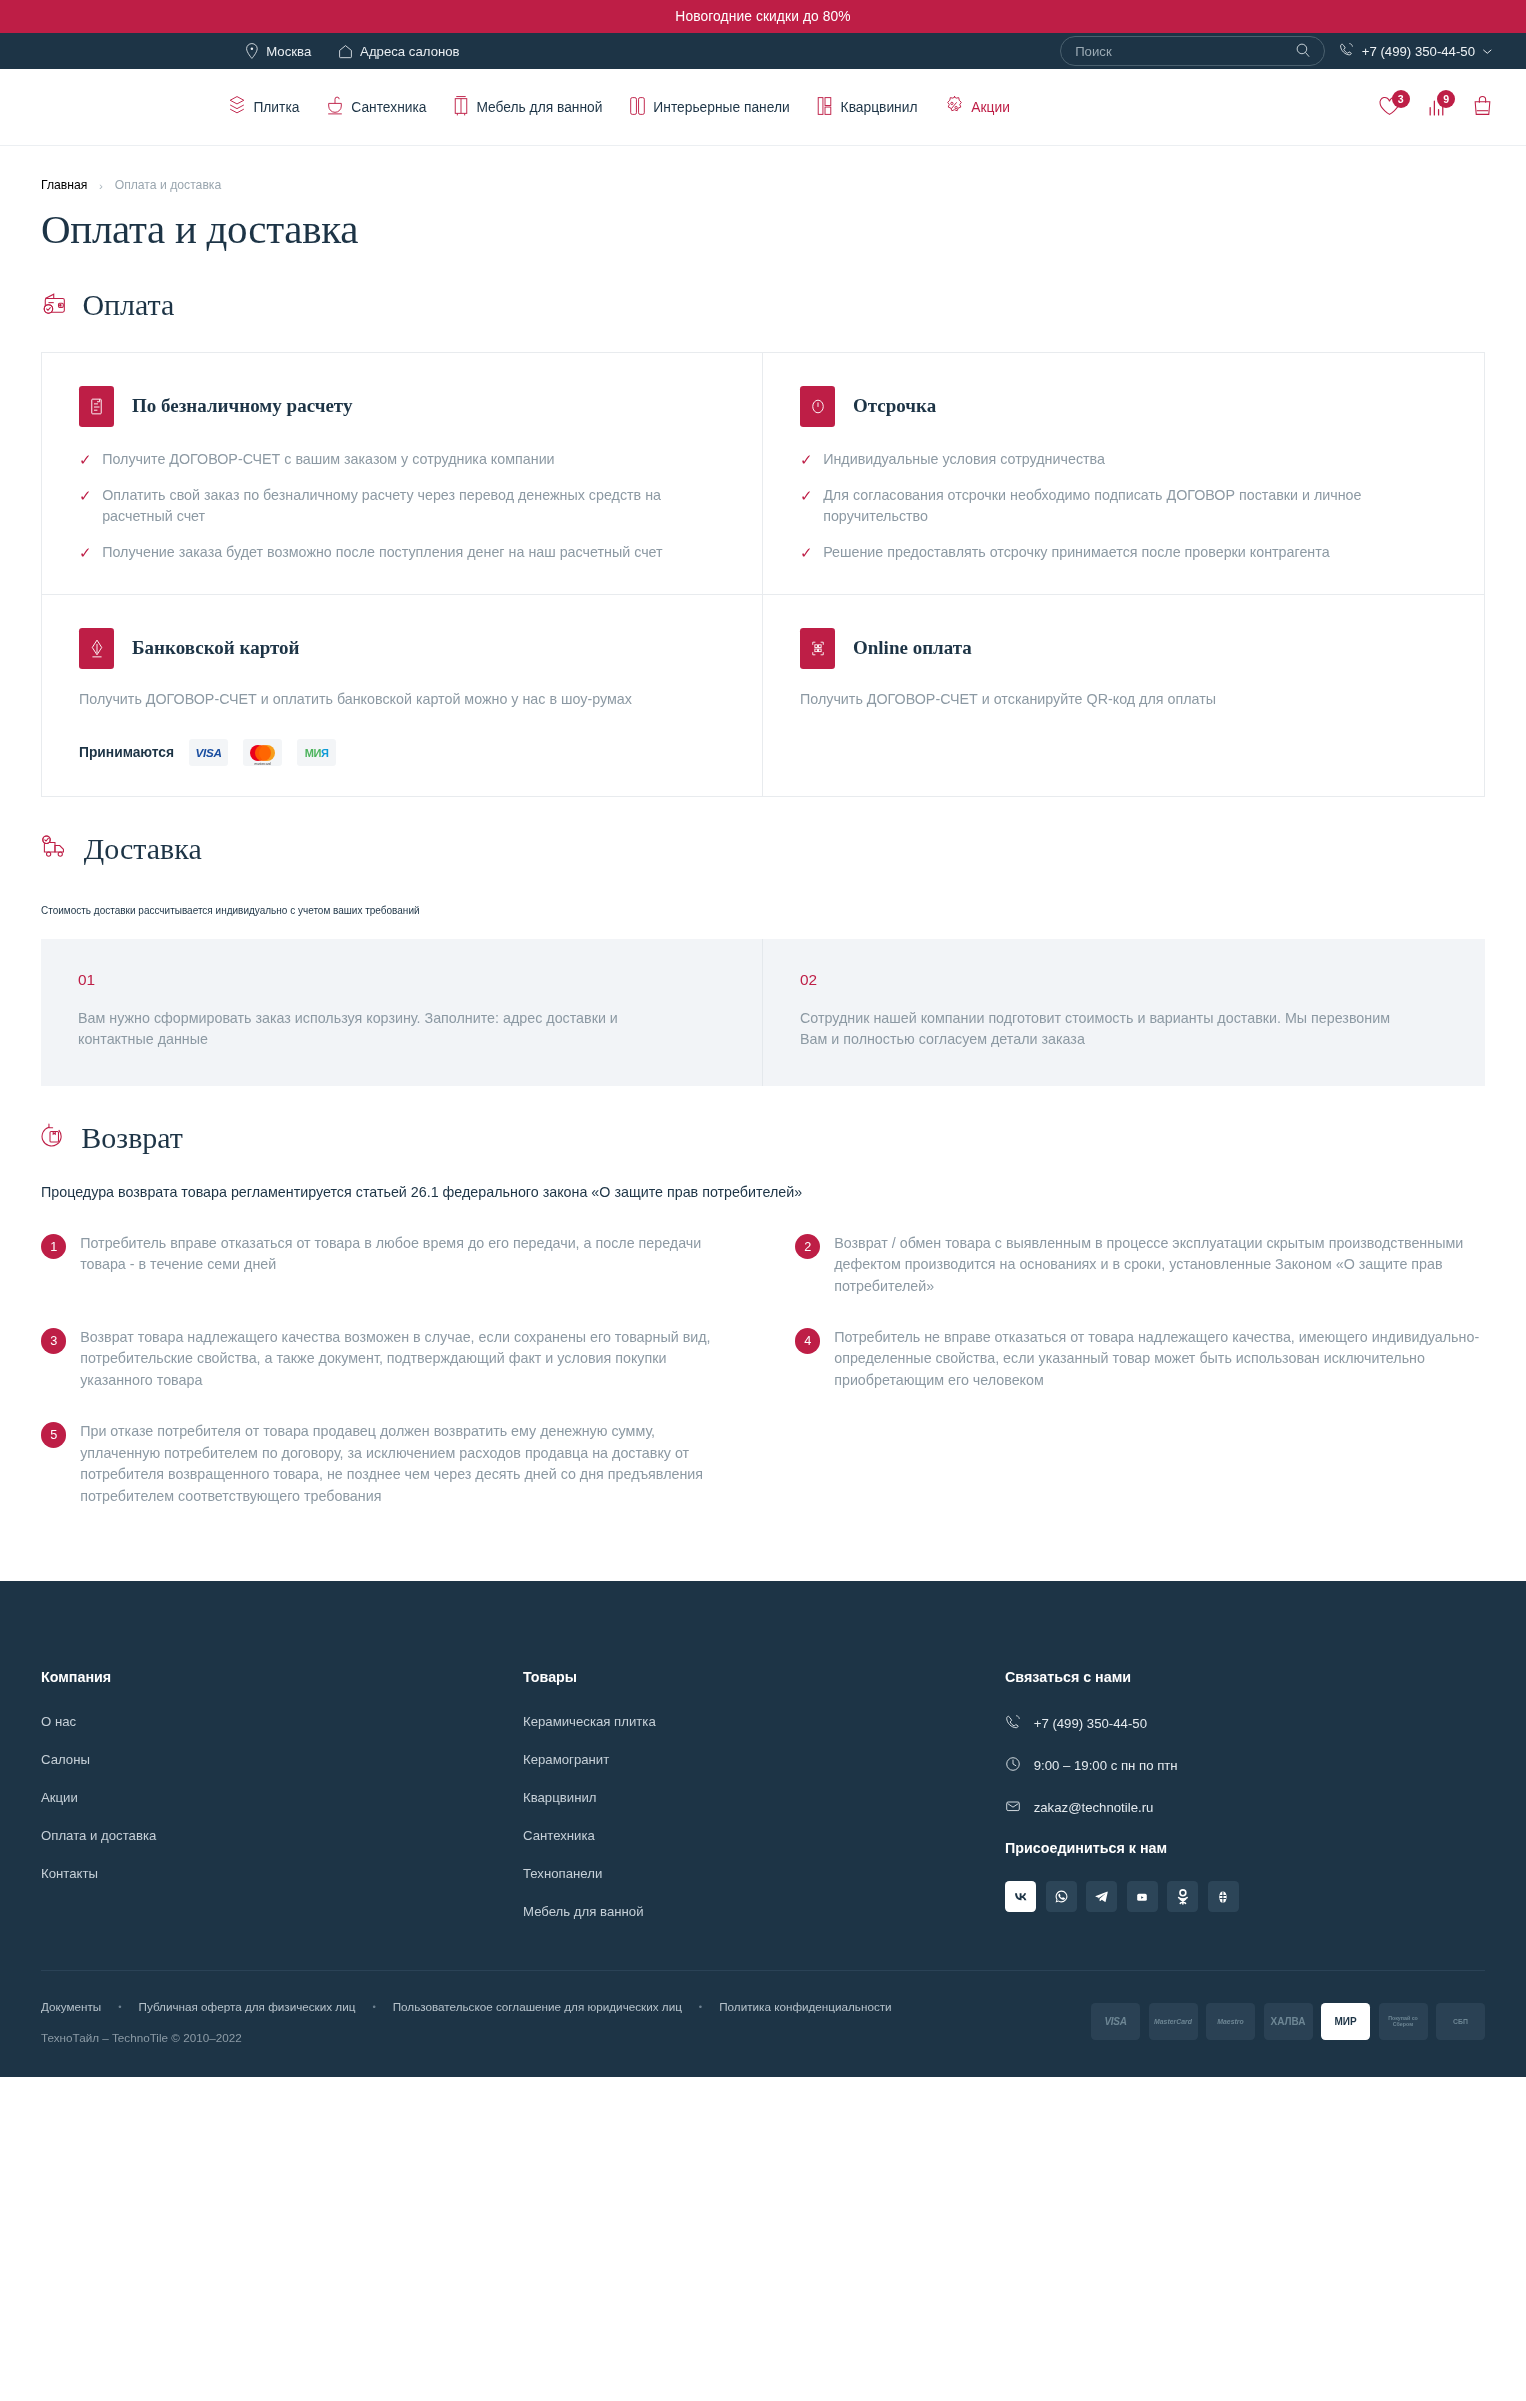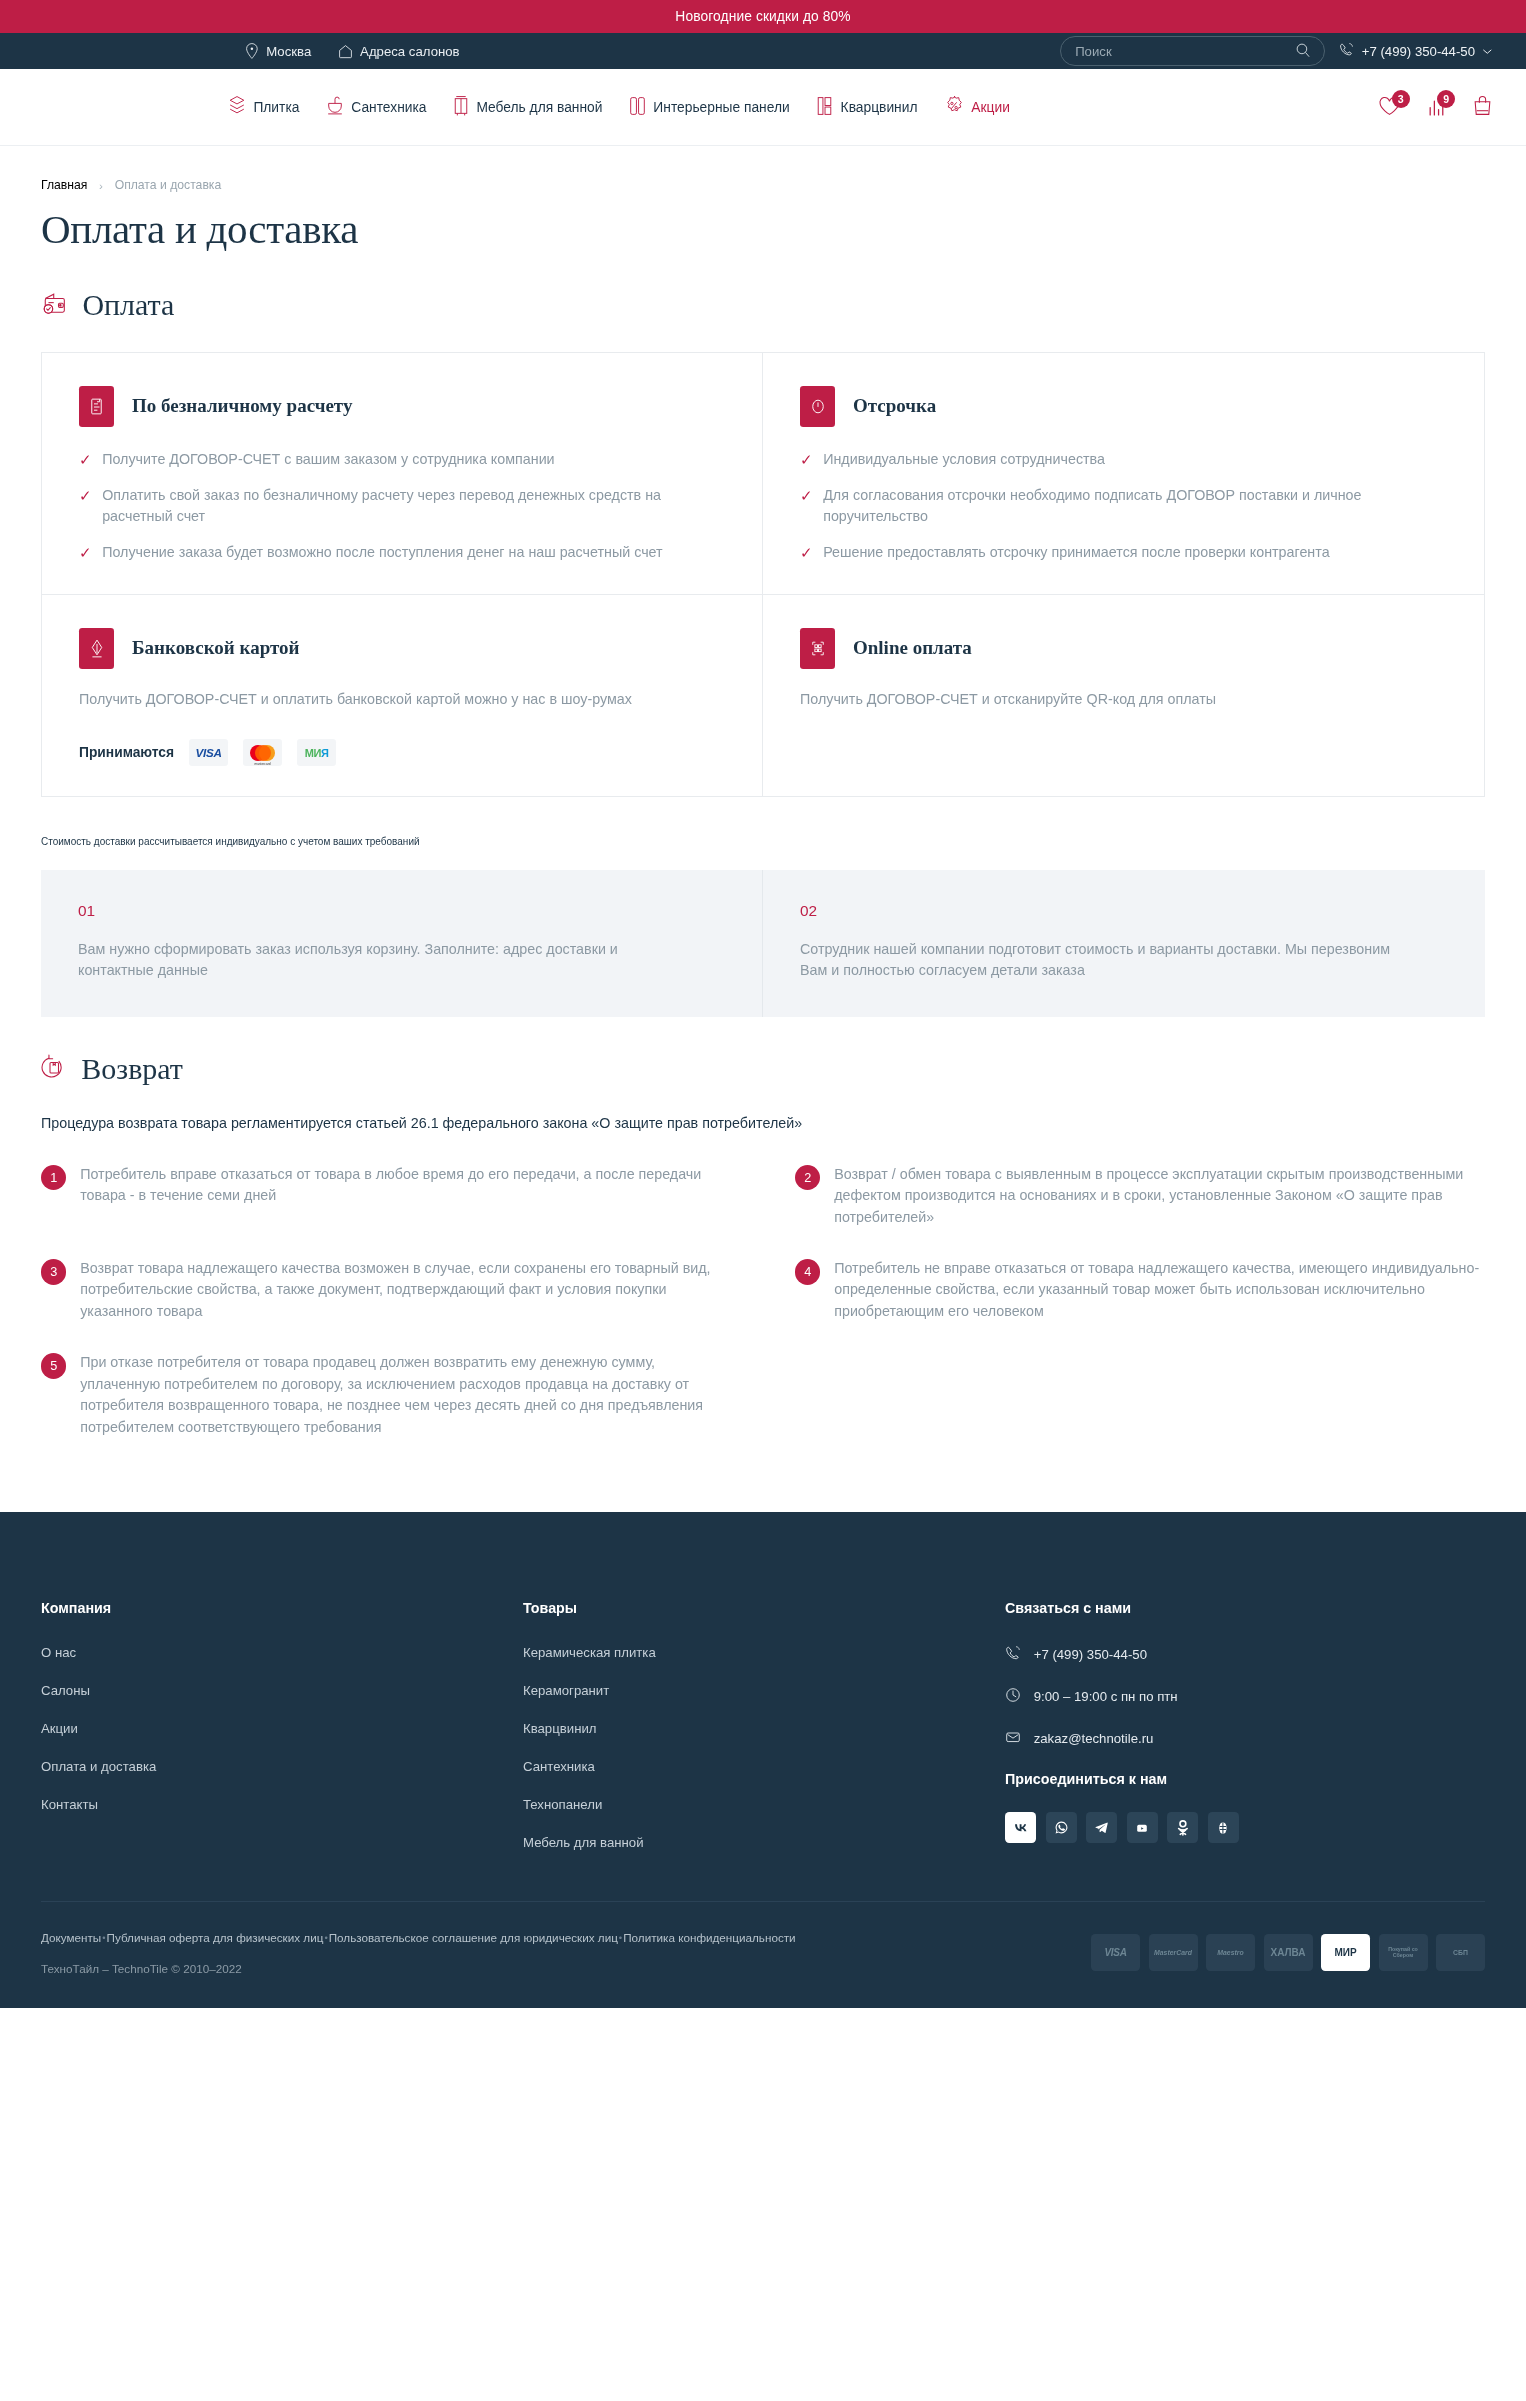--- a/index.html
+++ b/index.html
@@ -188,21 +188,21 @@
   .join-title{font-size:14.3px;font-weight:bold;margin-top:18px;margin-bottom:25.4px;}
   .socials{display:flex;gap:9.5px;}
   .soc{
     width:31px;height:31px;border-radius:4.2px;background:#2c4558;
     display:flex;align-items:center;justify-content:center;cursor:pointer;
   }
   .soc.active{background:#ffffff;}
 
   .footer-bottom{border-top:1.1px solid #2a4256;padding:29px 0 33px 0;display:flex;align-items:flex-start;}
   .fb-left{flex:1;}
-  .fb-links{display:flex;align-items:center;gap:1px;flex-wrap:wrap;font-size:11.7px;color:#b6c2cb;}
+  .fb-links{display:flex;align-items:center;gap:17px;flex-wrap:wrap;font-size:11.7px;color:#b6c2cb;}
   .fb-links .dot{color:#6d8090;font-size:9.5px;}
   .fb-links a{color:#b6c2cb;text-decoration:none;cursor:pointer;}
   .copyright{margin-top:18px;font-size:11.7px;color:#8c9ba6;}
   .pay-badges{display:flex;gap:8.5px;align-items:center;margin-top:3.2px;}
   .pbadge{
     width:49px;height:37px;border-radius:4.2px;background:#2a4154;
     display:flex;align-items:center;justify-content:center;cursor:pointer;
     color:#6d8694;font-weight:bold;font-size:10px;
   }
   .pbadge.active{background:#ffffff;color:#1d3446;}
@@ -480,20 +480,34 @@
                 <rect x="11" y="21" width="5" height="5"></rect>
                 <rect x="18" y="21" width="5" height="5"></rect>
               </svg>
           </div>
           <div class="pay-title">Online оплата</div>
         </div>
         <div class="pay-desc">Получить ДОГОВОР-СЧЕТ и отсканируйте QR-код для оплаты</div>
       </div>
     </div>
 
+    <div class="section-head">
+      <span>
+        <svg width="29" height="25.4" viewBox="0 0 54 48" fill="none" stroke="#be1e46" stroke-width="2">
+            <path d="M6 14h20v18H6z"></path>
+            <path d="M26 20h9l7 7v5h-16z"></path>
+            <circle cx="14" cy="36" r="4"></circle>
+            <circle cx="36" cy="36" r="4"></circle>
+            <circle cx="10" cy="9" r="7" fill="#fff"></circle>
+            <circle cx="10" cy="9" r="7"></circle>
+            <path d="M6.8 9l2.4 2.4L13.6 6" stroke-linecap="round" stroke-linejoin="round"></path>
+          </svg>
+      </span>
+      <h2>Доставка</h2>
+    </div>
     <p class="lead">Стоимость доставки рассчитывается индивидуально с учетом ваших требований</p>
 
     <div class="steps">
       <div class="step">
         <div class="step-num">01</div>
         <div class="step-txt">Вам нужно сформировать заказ используя корзину. Заполните: адрес доставки и контактные данные</div>
       </div>
       <div class="step">
         <div class="step-num">02</div>
         <div class="step-txt">Сотрудник нашей компании подготовит стоимость и варианты доставки. Мы перезвоним Вам и полностью согласуем детали заказа</div>

